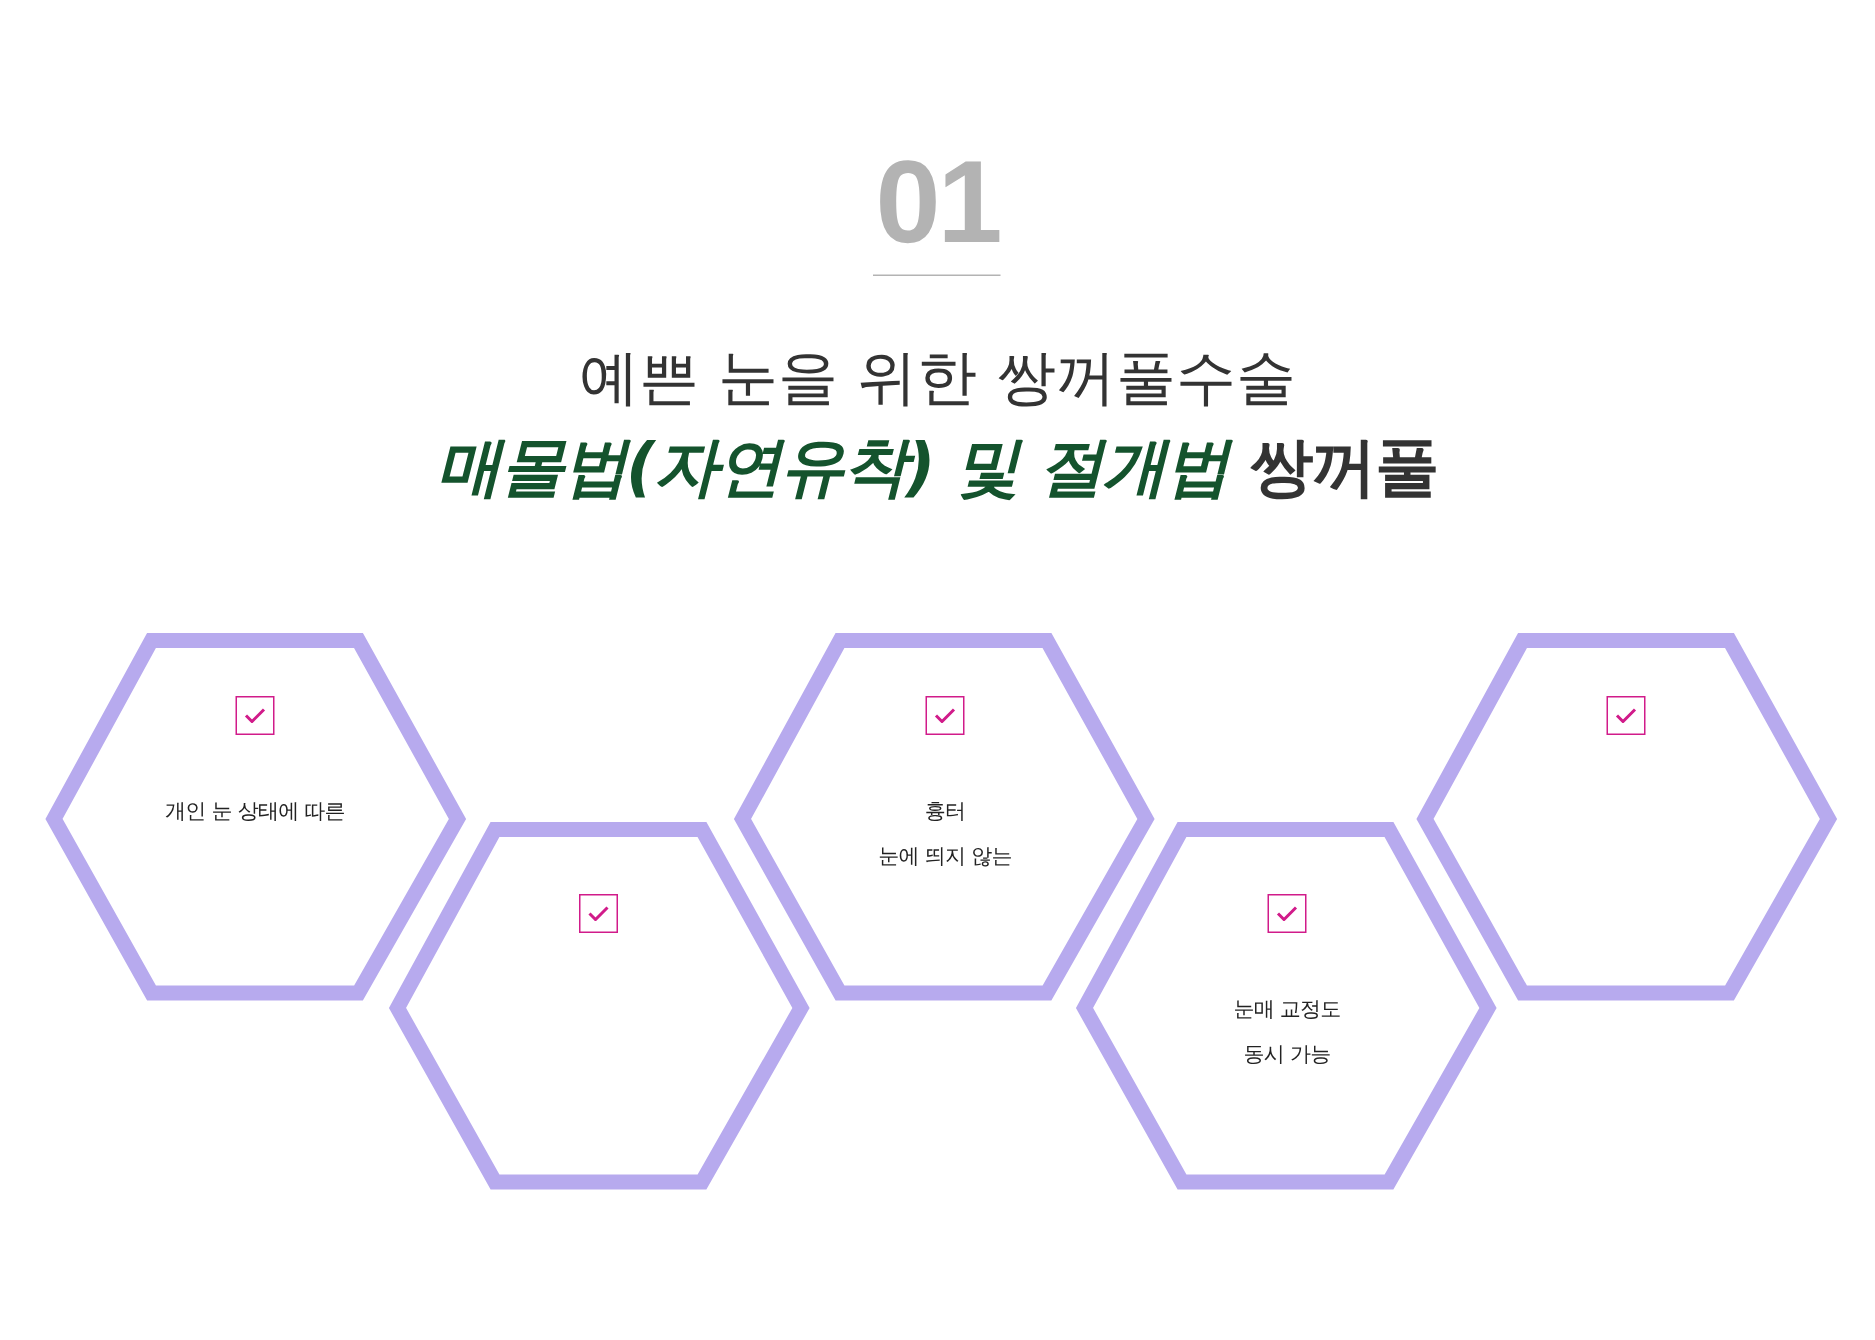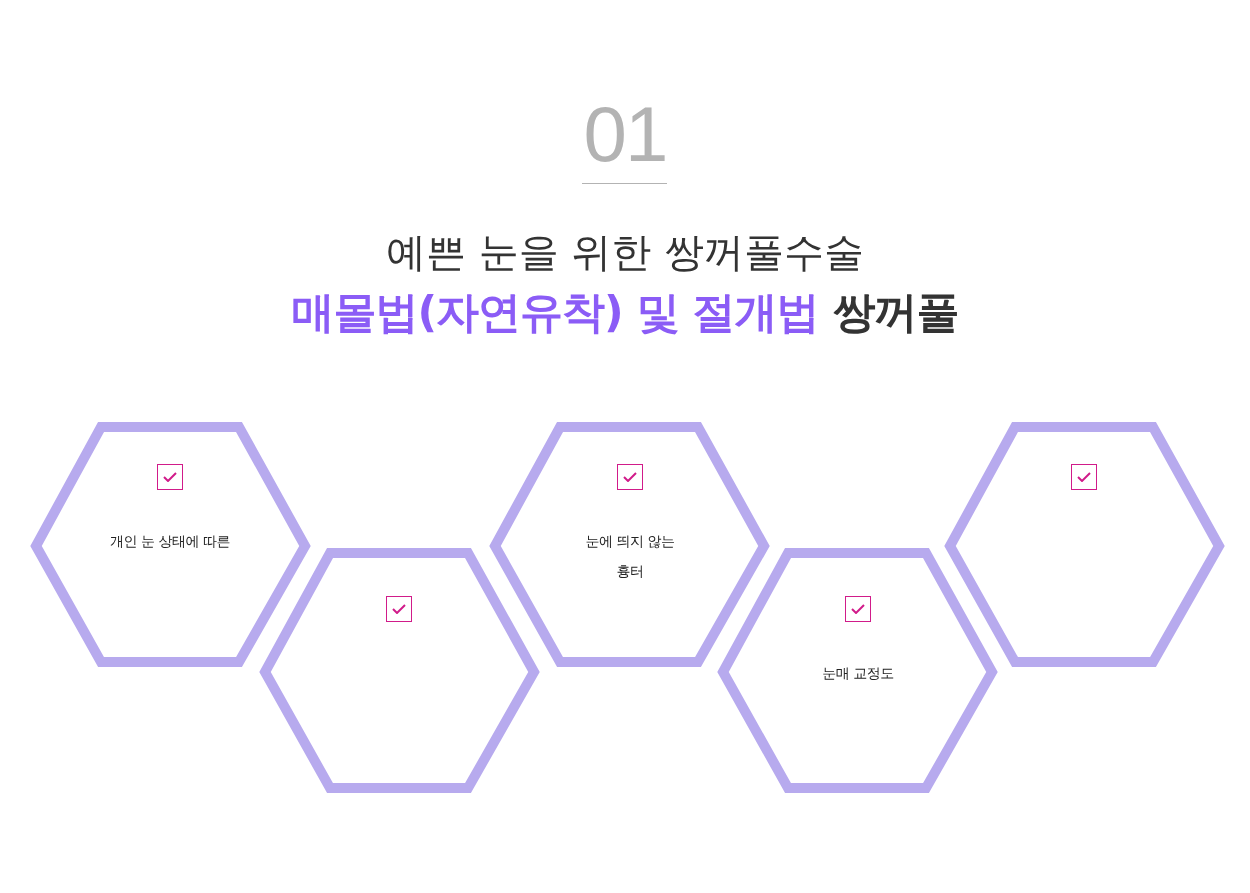--- a/index.html
+++ b/index.html
@@ -1,26 +1,26 @@
 <!DOCTYPE html>
 <html><head>
 <meta charset="utf-8">
 <style>
   html, body { margin:0; padding:0; background:#ffffff; }
   body { width:1250px; height:893px; position:relative; overflow:hidden;
          font-family:"DejaVu Sans","Liberation Sans",sans-serif; }
   .num { position:absolute; left:0; width:1250px; top:92px; text-align:center;
-         font-family:"Liberation Sans","DejaVu Sans",sans-serif; font-weight:normal;
+         font-family:"Liberation Sans","DejaVu Sans",sans-serif; font-weight:bold;
          font-size:78px; line-height:84px; color:#b3b3b3; letter-spacing:-2px; }
   .rule { position:absolute; left:582px; top:183px; width:85px; height:1px; background:#b3b3b3; }
   .sub { position:absolute; left:0; width:1250px; top:226px; text-align:center;
          font-size:40px; line-height:52px; color:#333333; font-weight:300; }
   .title { position:absolute; left:0; width:1250px; top:284px; text-align:center;
          font-size:43px; line-height:56px; font-weight:bold; color:#333333; letter-spacing:-1px; }
-  .title .accent { color:#8b5cf6; }
+  .title .accent { color:#14532d;font-style:italic; }
   svg.hexes { position:absolute; left:0; top:0; }
   .cell { position:absolute; width:280px; text-align:center; }
   .chk { display:block; margin:0 auto; width:26px; height:26px; box-sizing:border-box;
          border:1.5px solid #d11b8a; position:relative; }
   .chk svg { position:absolute; left:5px; top:7px; }
   .txt { margin-top:36px; font-size:14px; line-height:30px; color:#222222; letter-spacing:-0.5px; }
 </style>
 </head>
 <body>
 
@@ -61,33 +61,34 @@
     </span>
 </div>
 
 <div class="cell" style="left:490px; top:464px;">
   <span class="chk">
       <svg width="14" height="10" viewBox="0 0 14 10">
         <polyline points="1,5 5,9 13,1" fill="none" stroke="#d11b8a" stroke-width="2"></polyline>
       </svg>
     </span>
   <div class="txt">
+    <div>흉터</div>
     <div>눈에 띄지 않는</div>
-    <div>흉터</div>
   </div>
 </div>
 
 <div class="cell" style="left:718px; top:596px;">
   <span class="chk">
       <svg width="14" height="10" viewBox="0 0 14 10">
         <polyline points="1,5 5,9 13,1" fill="none" stroke="#d11b8a" stroke-width="2"></polyline>
       </svg>
     </span>
   <div class="txt">
     <div>눈매 교정도</div>
+    <div>동시 가능</div>
   </div>
 </div>
 
 <div class="cell" style="left:944px; top:464px;">
   <span class="chk">
       <svg width="14" height="10" viewBox="0 0 14 10">
         <polyline points="1,5 5,9 13,1" fill="none" stroke="#d11b8a" stroke-width="2"></polyline>
       </svg>
     </span>
 </div>

